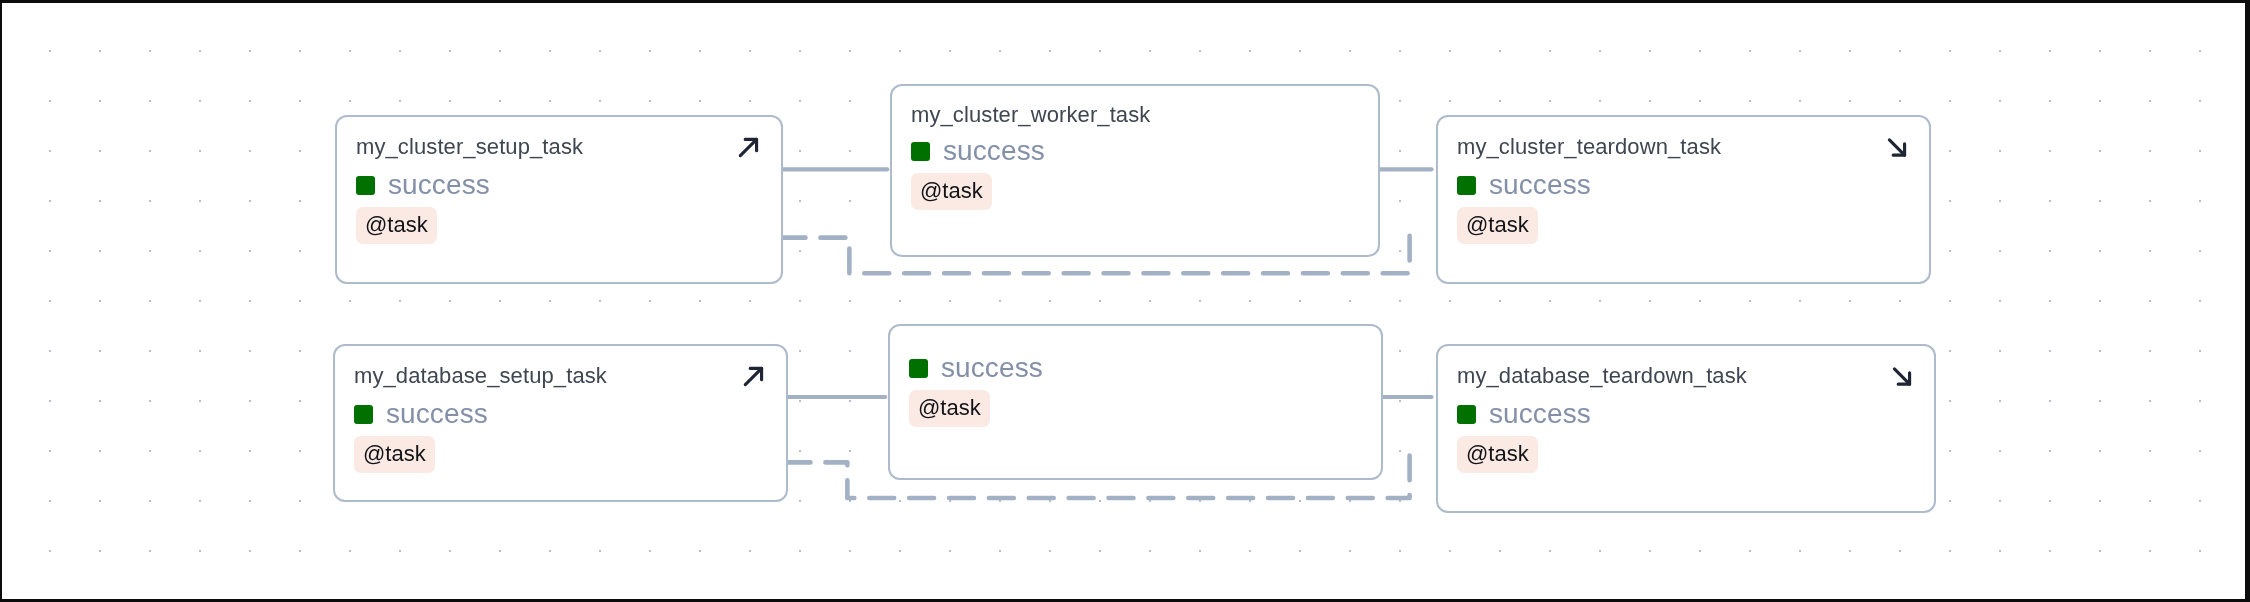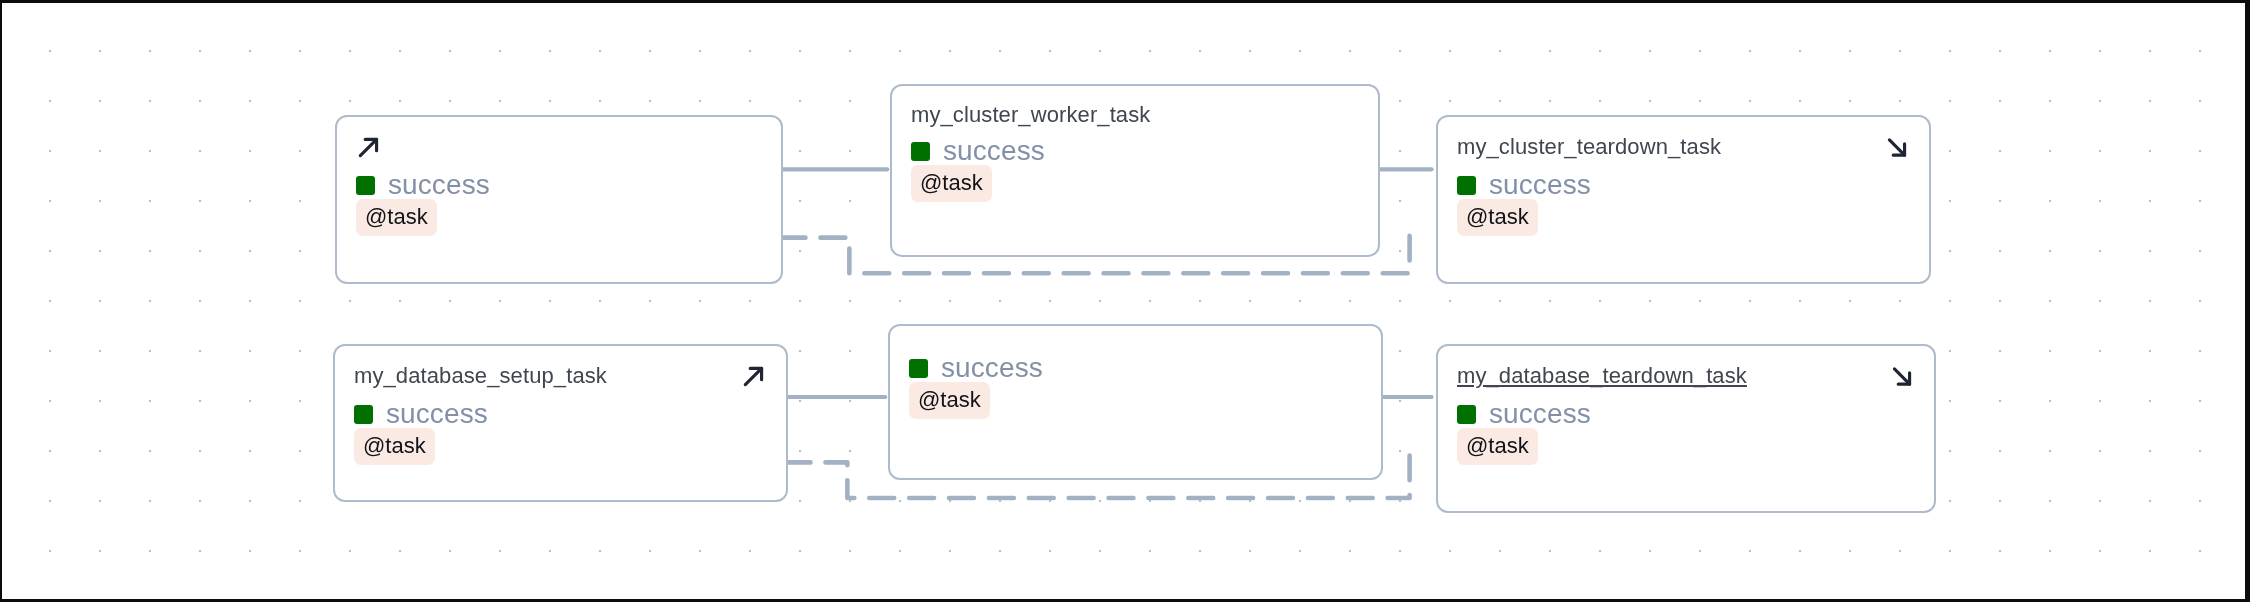--- a/index.html
+++ b/index.html
@@ -119,21 +119,21 @@
   }
 
   .status-label {
     font-size: 28px;
     color: #8390a8;
     line-height: 1;
     letter-spacing: 0.1px;
   }
 
   .node-tagrow {
-    margin-top: 0;
+    margin-top: 8px;
     display: flex;
   }
 
   .node-tag {
     font-size: 22px;
     line-height: 1;
     color: #111317;
     background: #fbe9e4;
     border-radius: 7px;
     padding: 7px 9px 8px 9px;
@@ -162,20 +162,21 @@
 
     <path class="edge-solid" d="M 1381 398 L 1407 398 L 1434 398" style="stroke: rgb(163, 177, 196);"></path>
 
     <path class="edge-dashed" d="M 786 464 L 848 464 L 848 500 L 1412 500 L 1412 455" style="stroke: rgb(163, 177, 196);"></path>
   </svg>
 
   <div id="node-layer">
 
     <div class="dag-node" style="left: 333px; top: 112px; width: 448px; height: 169px; border-color: rgb(174, 187, 204); background: rgb(255, 255, 255);">
       <div class="node-titlerow">
+        <span class="node-title" style="color: rgb(63, 70, 80);">my_cluster_setup_task</span>
         <span class="node-arrow-icon" style="color: rgb(31, 37, 51);">
           <svg viewBox="0 0 24 24" fill="none" stroke="currentColor" stroke-width="2.9" stroke-linecap="round" stroke-linejoin="round">
             <line x1="4" y1="20" x2="19" y2="5"></line>
             <polyline points="8.5,5 19,5 19,15.5"></polyline>
           </svg>
         </span>
       </div>
       <div class="node-statusrow">
         <span class="status-square" style="background: rgb(0, 112, 0);"></span>
         <span class="status-label" style="color: rgb(131, 144, 168);">success</span>
@@ -241,21 +242,21 @@
         <span class="status-square" style="background: rgb(0, 112, 0);"></span>
         <span class="status-label" style="color: rgb(131, 144, 168);">success</span>
       </div>
       <div class="node-tagrow">
         <span class="node-tag" style="background: rgb(251, 233, 228); color: rgb(17, 19, 23);">@task</span>
       </div>
     </div>
 
     <div class="dag-node tight" style="left: 1434px; top: 341px; width: 500px; height: 169px; border-color: rgb(174, 187, 204); background: rgb(255, 255, 255);">
       <div class="node-titlerow">
-        <span class="node-title" style="color: rgb(63, 70, 80); text-decoration: underline;">my_database_teardown_task</span>
+        <span class="node-title" style="color: rgb(63, 70, 80);">my_database_teardown_task</span>
         <span class="node-arrow-icon" style="color: rgb(31, 37, 51);">
           <svg viewBox="0 0 24 24" fill="none" stroke="currentColor" stroke-width="2.9" stroke-linecap="round" stroke-linejoin="round">
             <line x1="5" y1="5.5" x2="19" y2="19.5"></line>
             <polyline points="8.5,19.5 19,19.5 19,9"></polyline>
           </svg>
         </span>
       </div>
       <div class="node-statusrow">
         <span class="status-square" style="background: rgb(0, 112, 0);"></span>
         <span class="status-label" style="color: rgb(131, 144, 168);">success</span>

